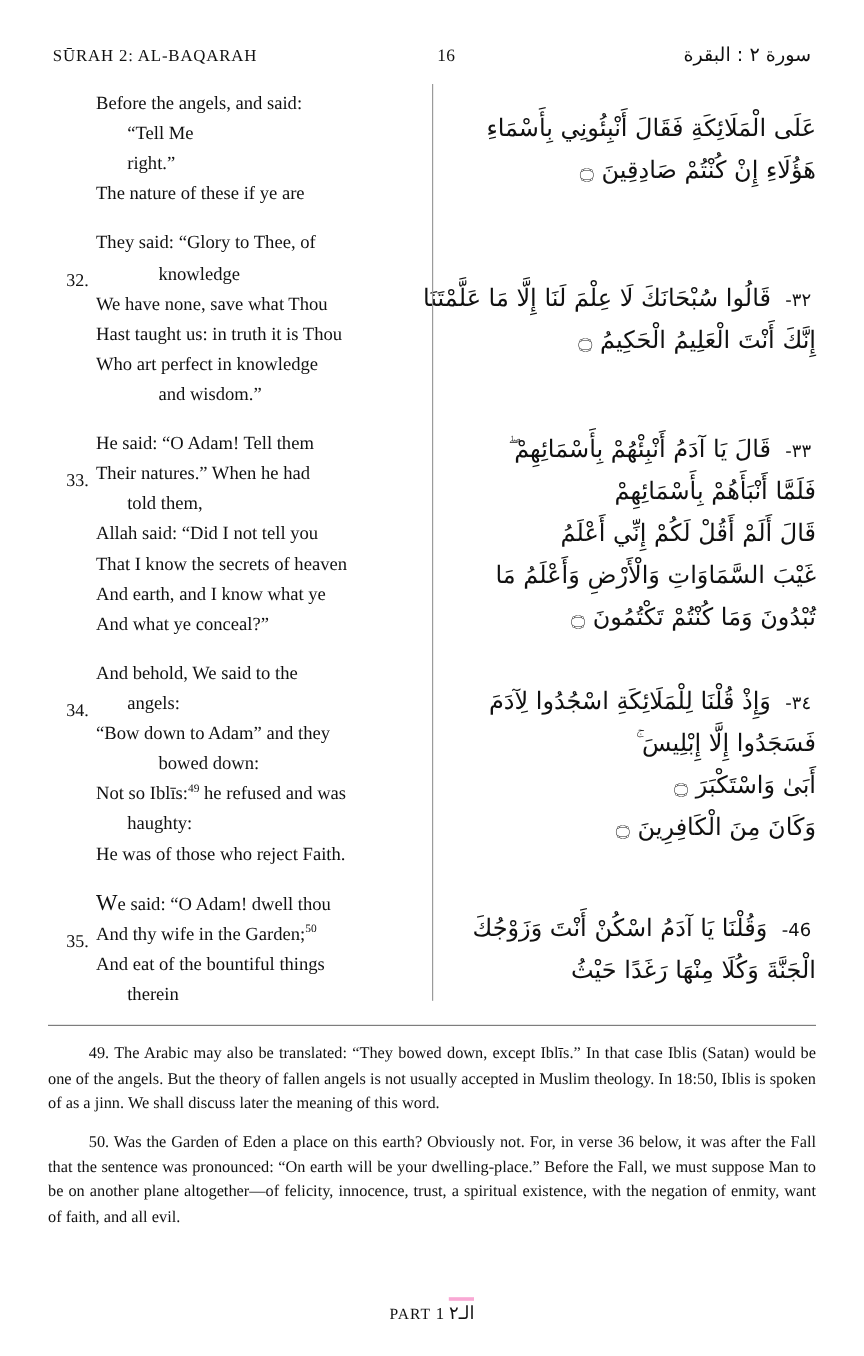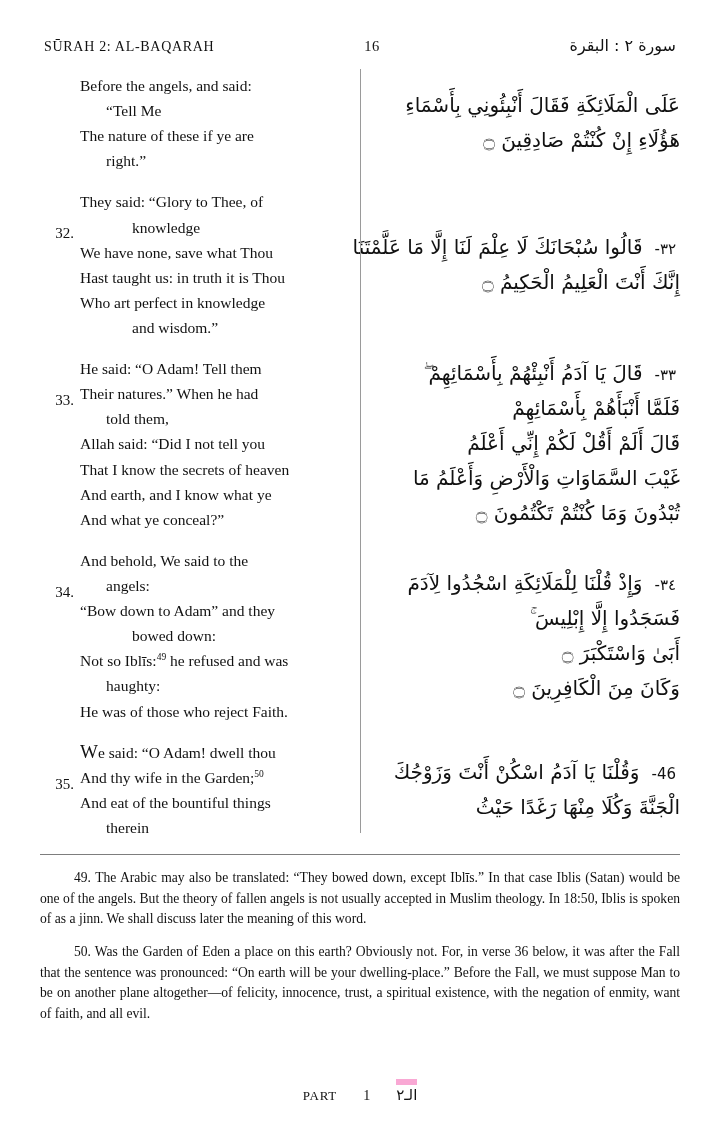--- a/index.html
+++ b/index.html
@@ -151,32 +151,32 @@
 
   
   .footer {
     position: absolute;
     left: 0;
     right: 0;
     bottom: 26px;
     display: flex;
     justify-content: center;
     align-items: baseline;
-    gap: 26px;
+    gap: 4px;
   }
   .footer .part {
     font-variant: small-caps;
     font-size: 13px;
     letter-spacing: 0.8px;
   }
   .footer .partnum { font-size: 14px; }
   .footer .arnum {
     font-family: "DejaVu Sans", sans-serif;
     font-size: 15px;
-    border-top: 6px solid #f9a8d4;
+    border-top: 3px solid #f9a8d4;
     padding-top: 1px;
   }
 </style>
 </head>
 <body>
 
 <div class="page">
 
   <div class="header">
     <div class="header-left">SŪRAH 2: AL-BAQARAH</div>
@@ -186,22 +186,22 @@
 
   <div class="body-area">
     <div class="divider"></div>
     <div id="verses">
         <div class="verse-row">
           <div class="col-en">
             <div class="v-num"></div>
             <div class="v-text">
               <span class="ln">Before the angels, and said:</span>
               <span class="ln ind1">“Tell Me</span>
+              <span class="ln ind1">right.”</span>
               <span class="ln">The nature of these if ye are</span>
-              <span class="ln ind1">right.”</span>
             </div>
           </div>
           <div class="col-ar">
             <span class="ar-line"><span>عَلَى الْمَلَائِكَةِ فَقَالَ أَنْبِئُونِي بِأَسْمَاءِ</span></span>
             <span class="ar-line"><span>هَؤُلَاءِ إِنْ كُنْتُمْ صَادِقِينَ ۝</span></span>
           </div>
         </div>
         <div class="verse-row">
           <div class="col-en">
             <div class="v-num">32.</div>

